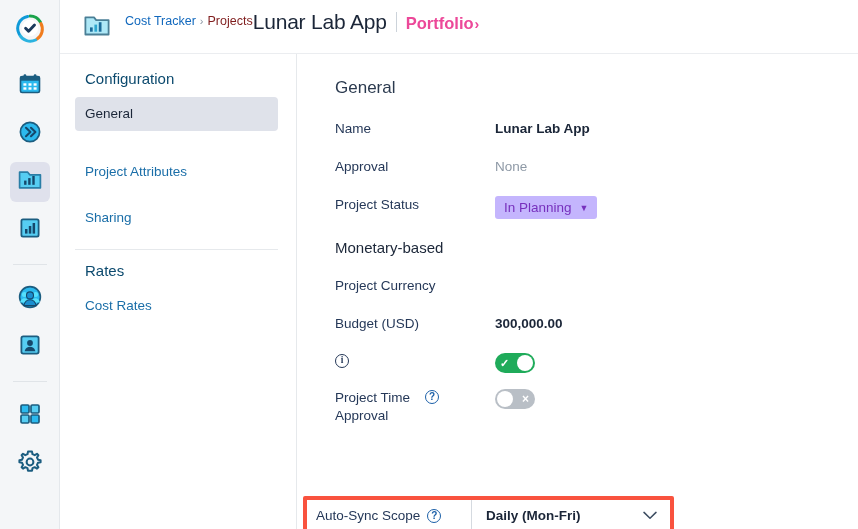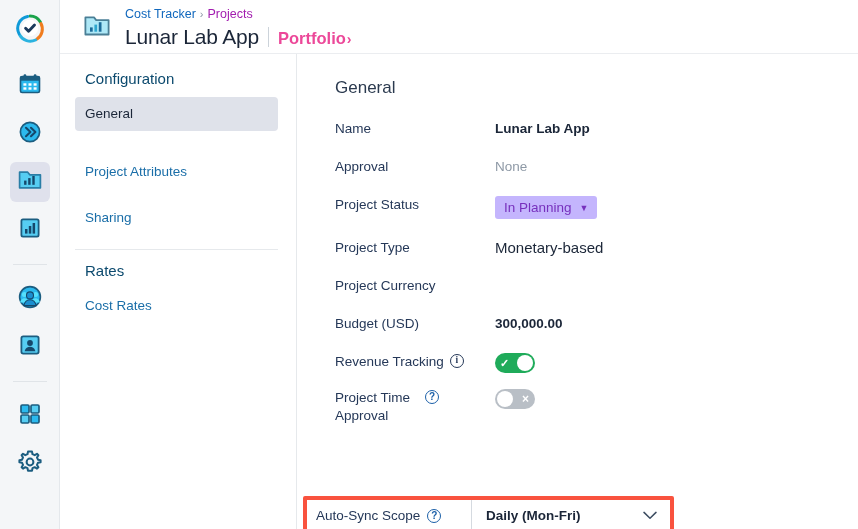--- a/index.html
+++ b/index.html
@@ -37,25 +37,25 @@
 
   
   .header {
     height: 54px; flex: 0 0 54px;
     display: flex; align-items: flex-start;
     padding: 4px 0 0 23px;
     background: #fff;
     border-bottom: 1px solid #ebedf0;
   }
   .proj-icon { margin: 9px 14px 0 0; flex: 0 0 auto; }
-  .head-text { display: flex; flex-direction: column; padding-top: 3px; }
+  .head-text { display: flex; flex-direction: row; padding-top: 3px; }
   .crumbs { font-size: 12.5px; line-height: 15px; display: flex; align-items: center; gap: 4px; }
   .crumb-link { color: #1168bd; cursor: pointer; }
   .crumb-sep { color: #8a96a3; font-size: 11px; }
-  .crumb-cur { color: #a21caf; }
+  .crumb-cur { color: #7f1d1d; }
   .title-row { display: flex; align-items: baseline; gap: 9px; margin-top: 2px; }
   .title { font-size: 21px; font-weight: 400; color: #1b2638; letter-spacing: -0.2px; line-height: 26px; }
   .title-div { width: 1px; height: 20px; background: #ccd3da; align-self: center; }
   .portfolio { font-size: 16.5px; color: #ec4899; cursor: pointer; white-space: nowrap; font-weight: bold; }
   .portfolio .chev { font-size: 14px; margin-left: 1px; }
 
   
   .body { flex: 1 1 auto; display: flex; min-height: 0; }
   .nav {
     width: 237px; flex: 0 0 237px;
@@ -325,36 +325,34 @@
 
         <div class="row">
           <div class="lbl">Project Status</div>
           <div class="badge">
             <span>In Planning</span>
             <span class="caret">▼</span>
           </div>
         </div>
 
         <div class="row">
-          <div class="lbl">Project Type</div>
           <div class="val big">Monetary-based</div>
         </div>
 
         <div class="row">
           <div class="lbl">Project Currency</div>
         </div>
 
         <div class="row">
           <div class="lbl">Budget (USD)</div>
           <div class="val bold">300,000.00</div>
         </div>
 
         <div class="row tight">
           <div class="lbl">
-            <span>Revenue Tracking</span>
             <span class="ico-i">i</span>
           </div>
           <div class="toggle on">
             <span class="mark">✓</span>
             <span class="knob"></span>
           </div>
         </div>
 
         <div class="row tight">
           <div class="lbl">

